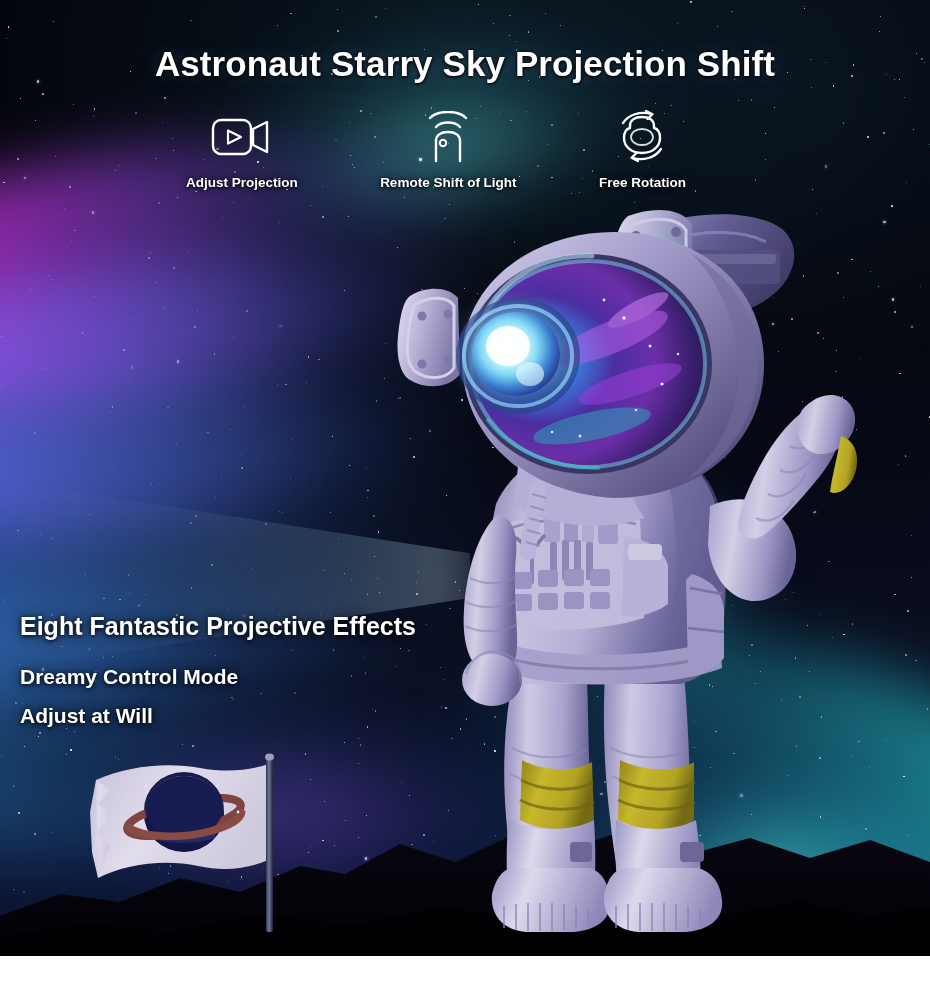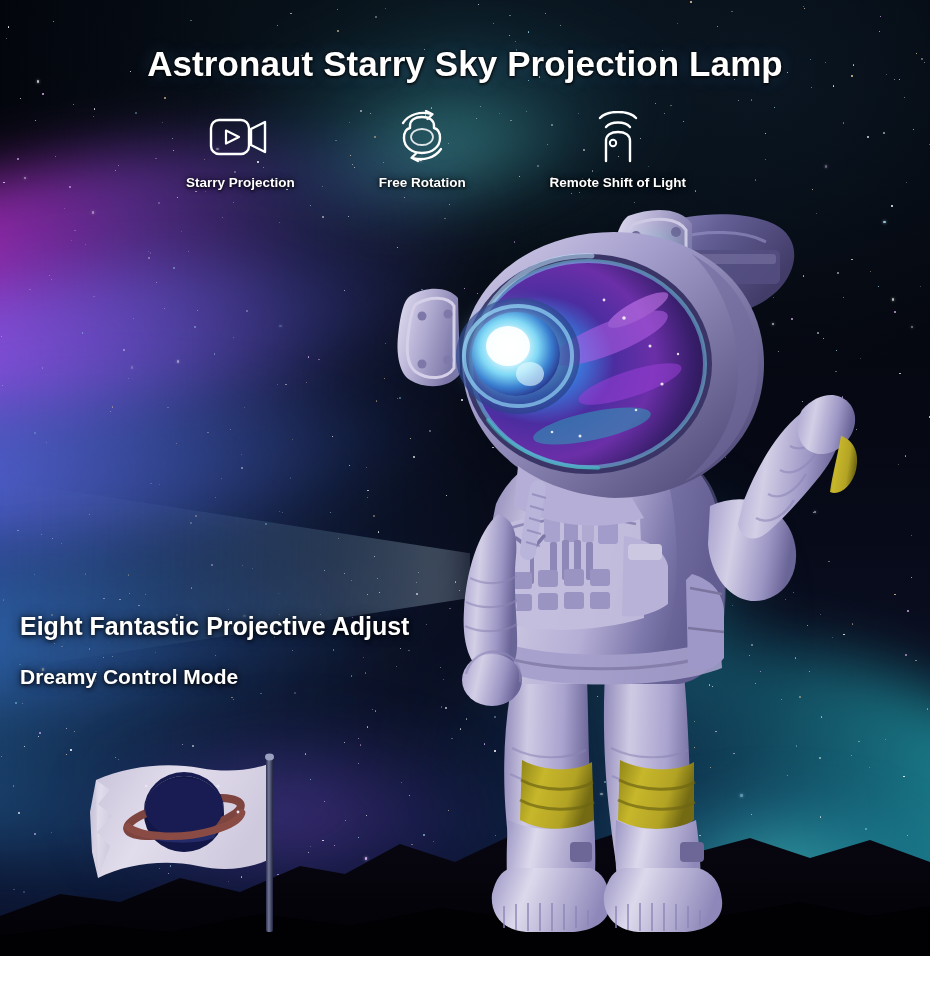--- a/index.html
+++ b/index.html
@@ -842,68 +842,69 @@
       <b class="sm c2" style="left:886.2px;top:73.8px;opacity:0.44"></b>
       <b class="sm " style="left:444.2px;top:55.8px;opacity:0.80"></b>
       <b class=" c2" style="left:383.8px;top:377.8px;opacity:0.66"></b>
       <b class="sm " style="left:349.0px;top:465.2px;opacity:0.85"></b>
       <b class=" " style="left:322.3px;top:216.4px;opacity:0.55"></b>
       <b class=" " style="left:204.0px;top:74.6px;opacity:0.44"></b>
     </div>
 
   <div class="lightcone" style="left:0px; top:430px; width:470px;"></div>
 
-  <div class="title">Astronaut Starry Sky Projection Lamp</div>
+  <div class="title">Astronaut Starry Sky Projection Shift</div>
 
   <div class="features">
 
     <div class="feat">
       <div class="ic">
         <svg width="62" height="42" viewBox="0 0 62 42" fill="none">
           <rect x="2" y="4" width="38" height="34" rx="8" stroke="#ffffff" stroke-width="2.4"></rect>
           <path d="M17 14.5 L30 21 L17 27.5 Z" stroke="#ffffff" stroke-width="2.2" stroke-linejoin="round" fill="none"></path>
           <path d="M42 13 L56 6 L56 36 L42 29 Z" stroke="#ffffff" stroke-width="2.4" stroke-linejoin="round" fill="none"></path>
         </svg>
       </div>
-      <div class="lb">Starry Projection</div>
+      <div class="lb">Adjust Projection</div>
+    </div>
+
+    <div class="feat">
+      <div class="ic">
+        <svg width="50" height="52" viewBox="0 0 50 52" fill="none">
+          <path d="M7 7 C14 -1, 36 -1, 43 7" stroke="#ffffff" stroke-width="2.4" stroke-linecap="round"></path>
+          <path d="M13 16 C18 10, 32 10, 37 16" stroke="#ffffff" stroke-width="2.4" stroke-linecap="round"></path>
+          <path d="M13 50 L13 30 C13 24, 18 21, 25 21 C32 21, 37 24, 37 30 L37 50" stroke="#ffffff" stroke-width="2.4" stroke-linecap="round"></path>
+          <circle cx="20" cy="32" r="3.2" stroke="#ffffff" stroke-width="2"></circle>
+        </svg>
+      </div>
+      <div class="lb">Remote Shift of Light</div>
     </div>
 
     <div class="feat">
       <div class="ic">
         <svg width="58" height="54" viewBox="0 0 58 54" fill="none">
           <path d="M17 16 C17 10, 22 7, 29 7 C36 7, 41 10, 41 16 L41 18
                    C45 19, 47 23, 47 28 C47 37, 39 43, 29 43 C19 43, 11 37, 11 28
                    C11 23, 13 19, 17 18 Z" stroke="#ffffff" stroke-width="2.4" stroke-linejoin="round" fill="none"></path>
           <ellipse cx="29" cy="27" rx="11" ry="8" stroke="#ffffff" stroke-width="1.8" fill="none" opacity=".85"></ellipse>
           <path d="M10 13 C16 4, 28 1, 38 4" stroke="#ffffff" stroke-width="2.3" stroke-linecap="round" fill="none"></path>
           <path d="M33 1 L39.5 4.2 L34.5 9" stroke="#ffffff" stroke-width="2.3" stroke-linecap="round" stroke-linejoin="round" fill="none"></path>
           <path d="M48 39 C42 48, 30 51, 20 48" stroke="#ffffff" stroke-width="2.3" stroke-linecap="round" fill="none"></path>
           <path d="M25 51 L18.5 47.8 L23.5 43" stroke="#ffffff" stroke-width="2.3" stroke-linecap="round" stroke-linejoin="round" fill="none"></path>
         </svg>
       </div>
       <div class="lb">Free Rotation</div>
     </div>
 
-    <div class="feat">
-      <div class="ic">
-        <svg width="50" height="52" viewBox="0 0 50 52" fill="none">
-          <path d="M7 7 C14 -1, 36 -1, 43 7" stroke="#ffffff" stroke-width="2.4" stroke-linecap="round"></path>
-          <path d="M13 16 C18 10, 32 10, 37 16" stroke="#ffffff" stroke-width="2.4" stroke-linecap="round"></path>
-          <path d="M13 50 L13 30 C13 24, 18 21, 25 21 C32 21, 37 24, 37 30 L37 50" stroke="#ffffff" stroke-width="2.4" stroke-linecap="round"></path>
-          <circle cx="20" cy="32" r="3.2" stroke="#ffffff" stroke-width="2"></circle>
-        </svg>
-      </div>
-      <div class="lb">Remote Shift of Light</div>
-    </div>
-
   </div>
 
   <div class="copy">
-    <div class="l1">Eight Fantastic Projective Adjust</div>
+    <div class="l1">Eight Fantastic Projective Effects</div>
     <div class="l2">Dreamy Control Mode</div>
+    <div class="l3">Adjust at Will</div>
   </div>
 
   <svg class="terrain" viewBox="0 0 930 190" preserveAspectRatio="none">
     <defs>
       <linearGradient id="terrGrad" x1="0" y1="0" x2="0" y2="1">
         <stop offset="0%" stop-color="#080610"></stop>
         <stop offset="100%" stop-color="#020105"></stop>
       </linearGradient>
     </defs>
     <path d="M0,190 L0,150 L60,128 L120,136 L180,112 L240,126 L300,100 L345,108

